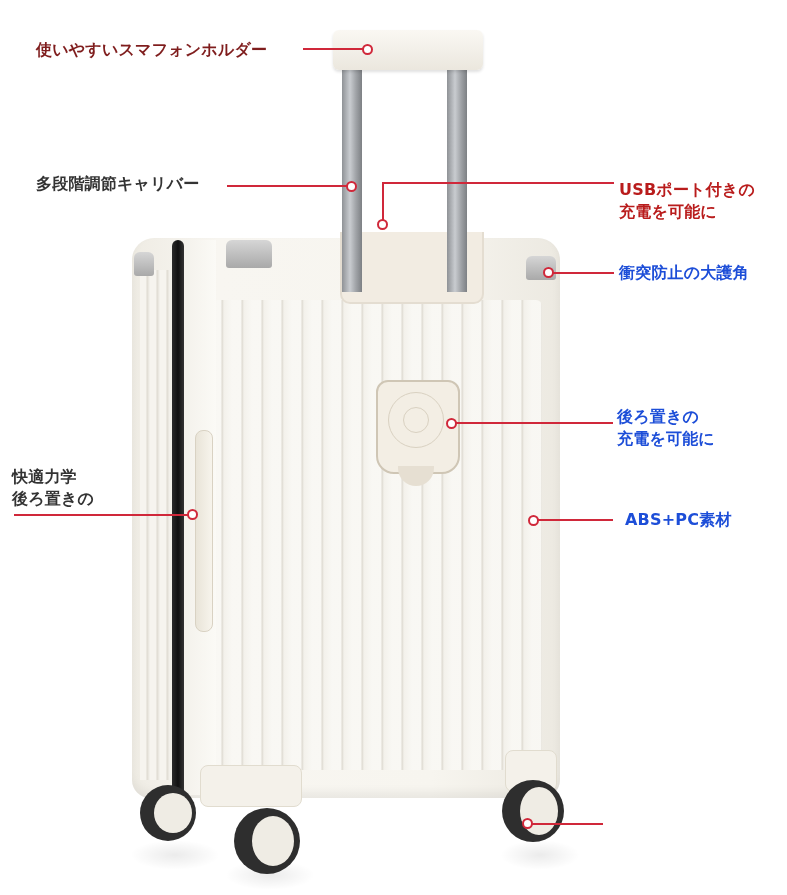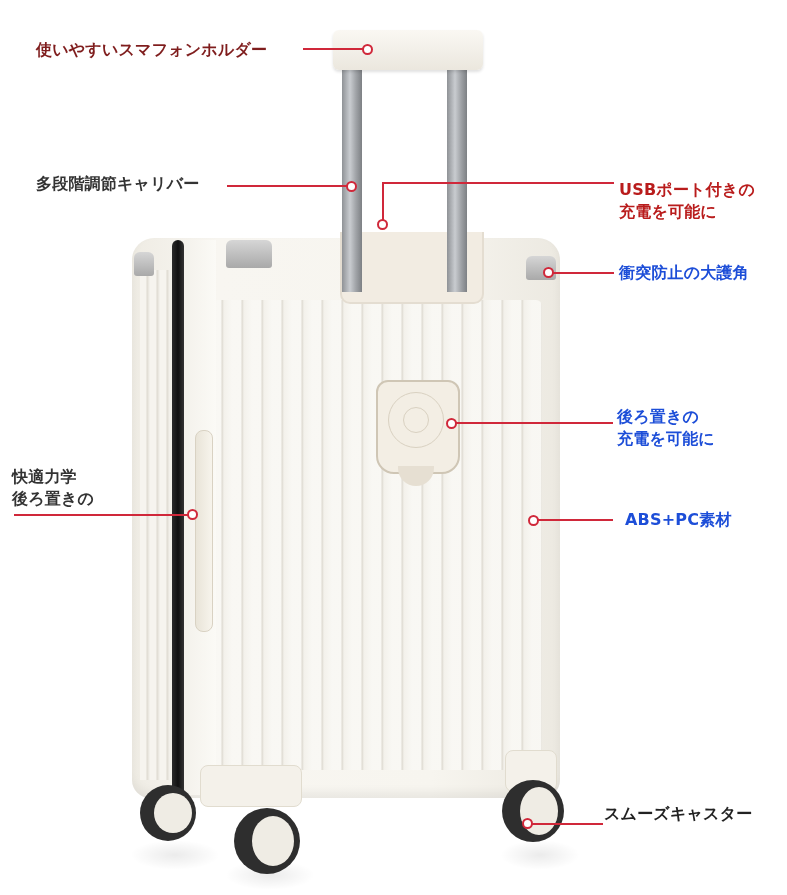--- a/index.html
+++ b/index.html
@@ -117,16 +117,15 @@
 <div class="dot" style="left:528px;top:515px;"></div>
 
 <div class="label" style="left:12px;top:466px;color:#333;">
   <span class="l2">快適力学</span>
   <span class="l2">後ろ置きの</span>
 </div>
 <div class="line" style="left:14px;top:514px;width:174px;height:1.5px;"></div>
 <div class="dot" style="left:187px;top:509px;"></div>
 
 <div class="label" style="left:604px;top:803px;color:#222;">
-  <span class="l2">スムーズキャスター</span>
 </div>
 <div class="line" style="left:531px;top:823px;width:72px;height:1.5px;"></div>
 <div class="dot" style="left:522px;top:818px;"></div>
 
 </body></html>

